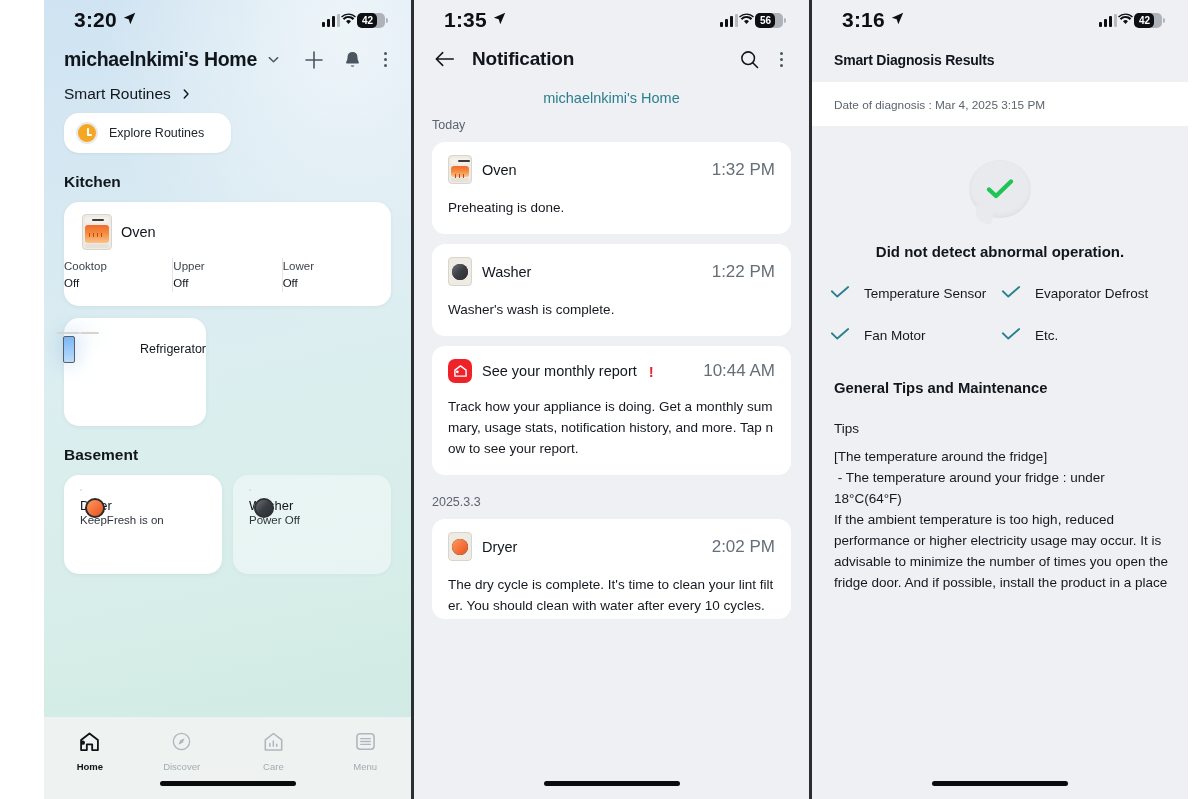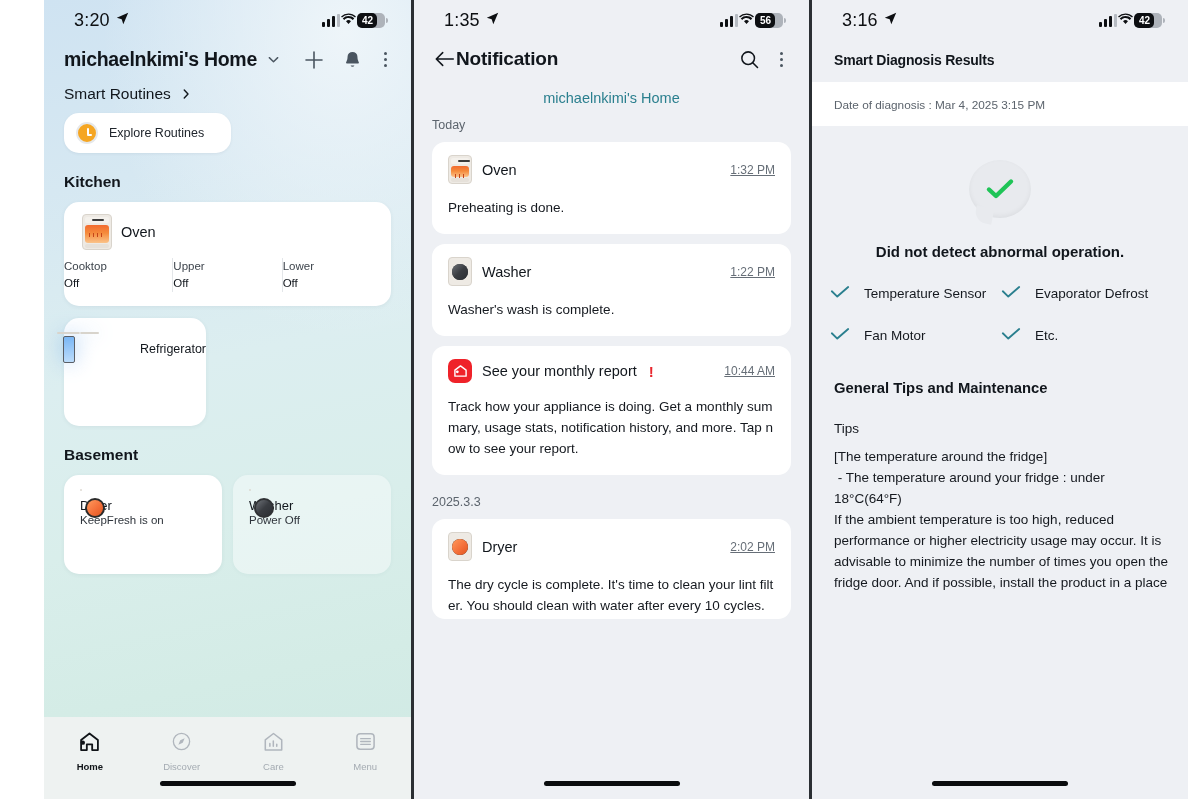--- a/index.html
+++ b/index.html
@@ -23,21 +23,21 @@
   }
   .spacer-left  { width: 44px; height: 799px; background: #ffffff; flex: none; }
   .spacer-right { width: 43px; height: 799px; background: #ffffff; flex: none; }
 
   
   .statusbar {
     height: 40px; display: flex; align-items: center;
     justify-content: space-between; padding: 0 26px 0 30px;
     position: relative; z-index: 5;
   }
-  .sb-time { font-size: 18px; font-weight: normal; color: #0d0f12; letter-spacing: .2px; }
+  .sb-time { font-size: 21px; font-weight: bold; color: #0d0f12; letter-spacing: .2px; }
   .sb-time-wrap { display: flex; align-items: center; gap: 6px; }
   .sb-loc { display: inline-block; }
   .sb-right { display: flex; align-items: center; }
   .sb-bars { display: flex; align-items: flex-end; gap: 2px; height: 13px; }
   .sb-bars i { width: 3px; background: #0d0f12; border-radius: 1px; display: block; }
   .sb-bars i:nth-child(1){ height: 5px; }
   .sb-bars i:nth-child(2){ height: 8px; }
   .sb-bars i:nth-child(3){ height: 11px; }
   .sb-bars i:nth-child(4){ height: 13px; background:#b6bbc2; }
   .sb-batt {
@@ -156,33 +156,33 @@
   .tab { flex: 1; display: flex; flex-direction: column; align-items: center; gap: 5px; }
   .tab-label { font-size: 9.5px; color: #a4abb2; }
   .tab.active .tab-label { color: #101418; font-weight: bold; }
   .home-indicator {
     position: absolute; bottom: 13px; left: 50%; transform: translateX(-50%);
     width: 136px; height: 5px; border-radius: 3px; background: #0a0c0e;
   }
 
   
   #panel-notif { width: 395px; background: #eef0f4; }
-  .notif-header { display:flex; align-items:center; padding: 8px 22px 0 20px; }
+  .notif-header { display:flex; align-items:center; padding: 8px 22px 0 20px; gap: 16px; }
   .notif-title { font-size: 19px; font-weight: bold; color: #11161c; letter-spacing: -.2px; }
   .notif-hdr-icons { margin-left: auto; display:flex; align-items:center; gap: 16px; }
   .home-link {
     text-align: center; font-size: 14.5px; color: #2a7f8e; padding: 20px 0 0 0;
   }
   .day-label { font-size: 12.5px; color: #5c646d; padding: 12px 0 0 18px; }
   .ncard {
     background: #fff; border-radius: 13px; margin: 10px 18px 0 18px; padding: 13px 16px 16px 16px;
   }
   .ncard-top { display:flex; align-items:center; gap: 10px; }
   .ncard-name { font-size: 14.5px; color: #12171d; }
-  .ncard-time { margin-left:auto; font-size: 12px; color: #666e77; text-decoration: underline; }
+  .ncard-time { margin-left:auto; font-size: 17px; color: #666e77; }
   .ncard-body { font-size: 13.5px; color: #15191f; line-height: 21px; margin-top: 13px;
     word-break: break-all; }
   .bang { color:#e8262d; font-weight:bold; font-size: 15px; margin-left: 2px; }
   .ncard-last { padding-bottom: 0; height: 100px; overflow: hidden; }
   .report-ico {
     width: 24px; height: 24px; border-radius: 7px; background: #ef2229; flex:none;
     display:flex; align-items:center; justify-content:center;
   }
 
   

